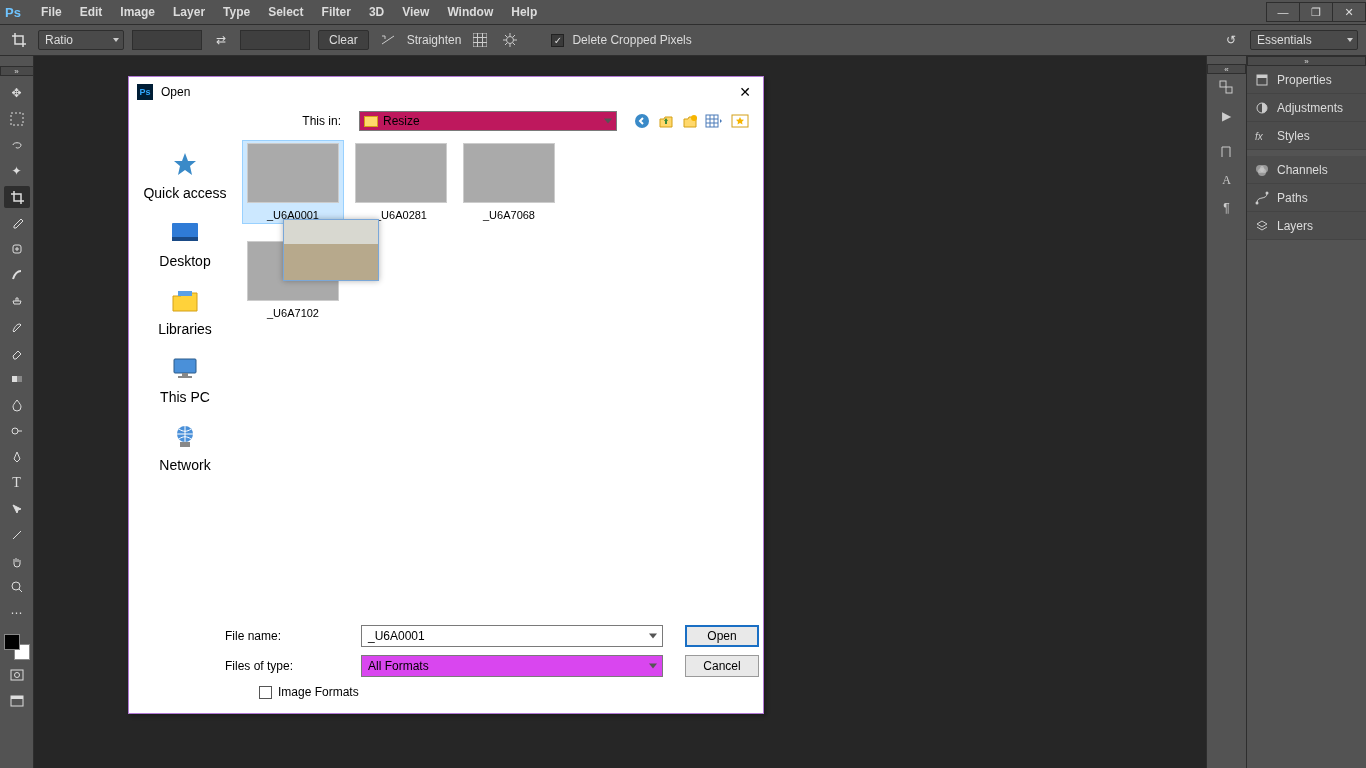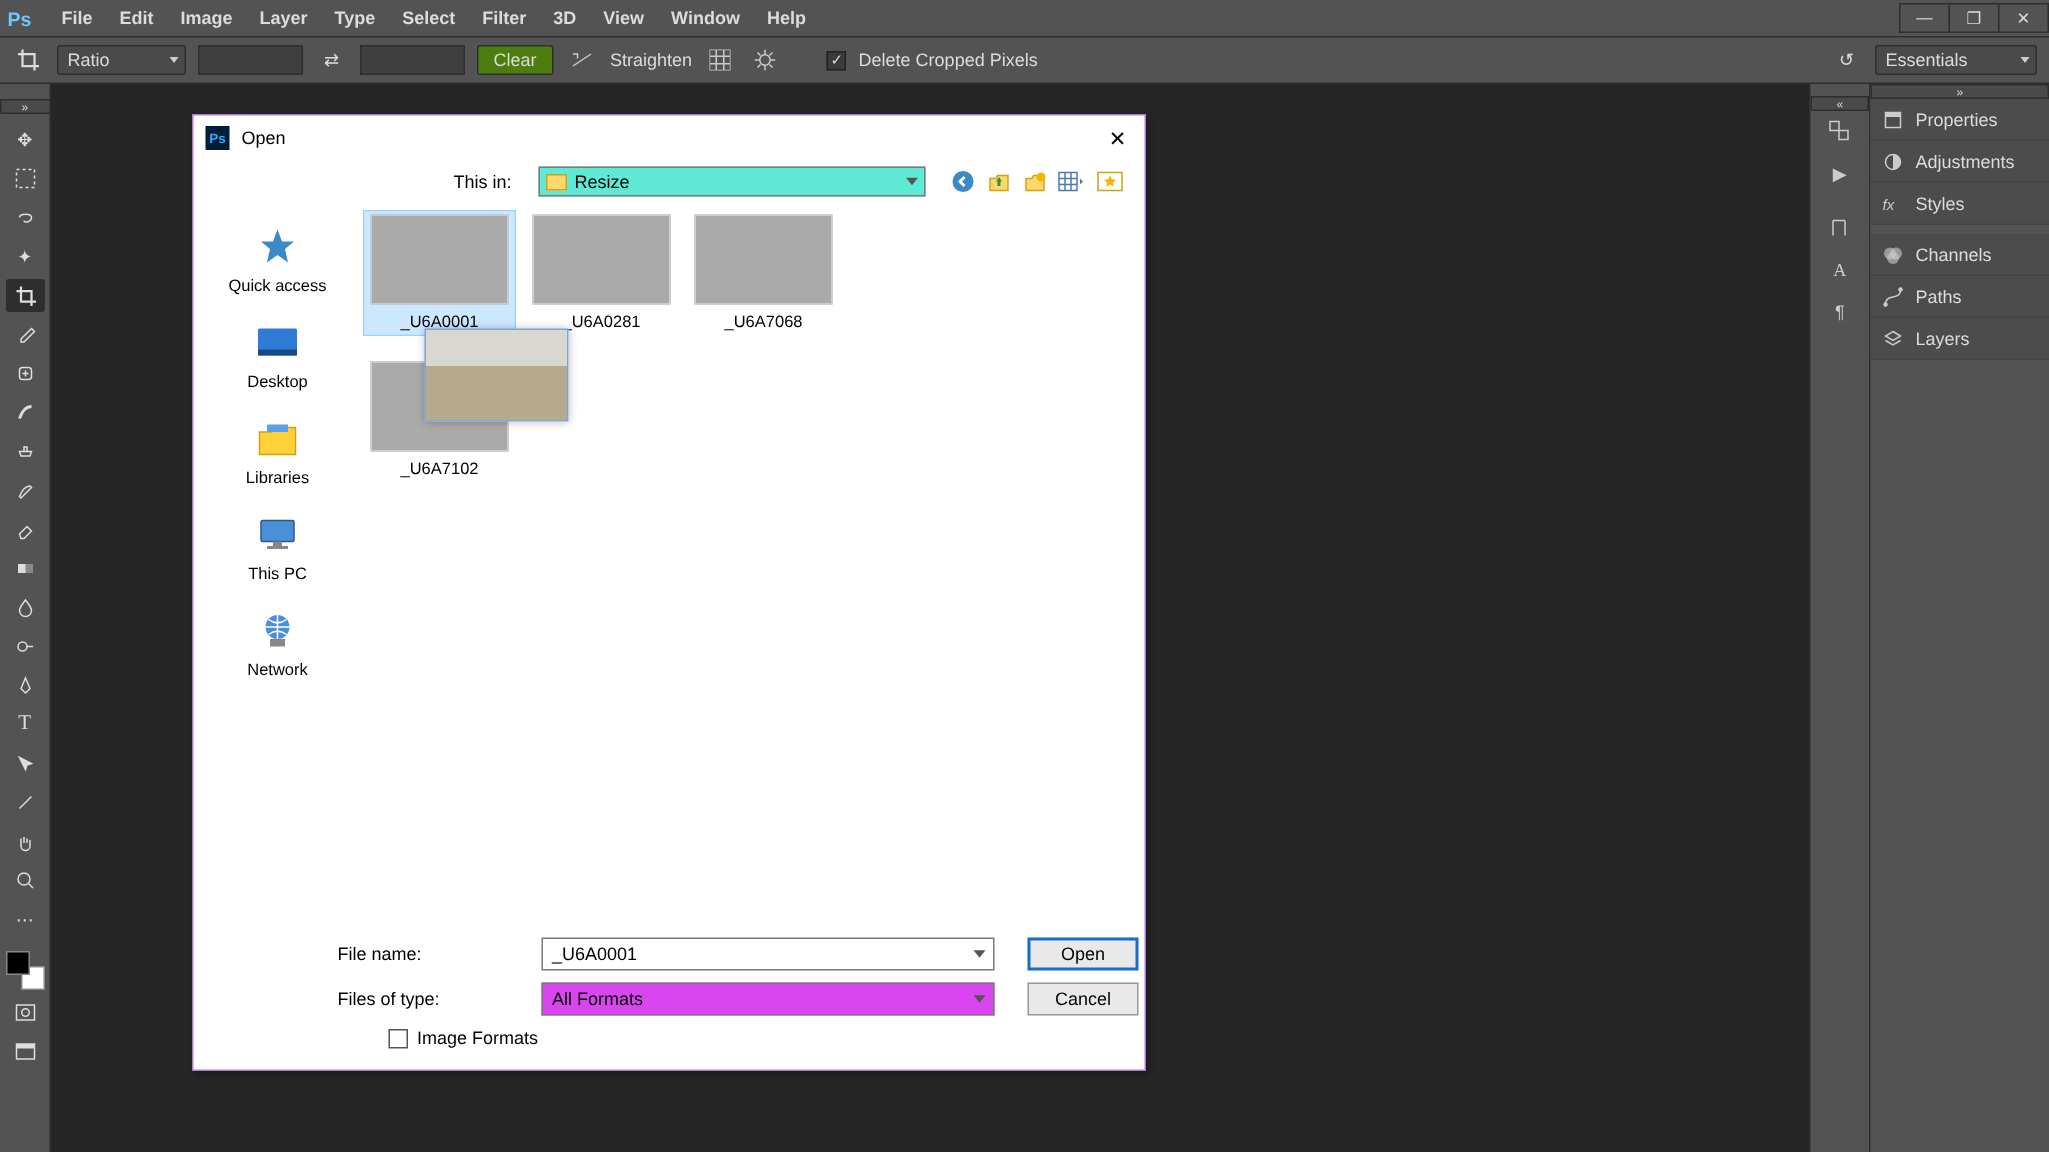--- a/index.html
+++ b/index.html
@@ -10,21 +10,21 @@
   .menu { display:flex; gap:0; margin-left:6px;font-weight:bold; }
   .menu span { padding:4px 9px; cursor:default; }
   .winctrl { margin-left:auto; display:flex; }
   .winctrl div { width:34px; height:20px; border:1px solid #2e2e2e; background:#535353; display:flex; align-items:center; justify-content:center; margin-left:-1px; font-size:11px; }
   
   .optionsbar { height:32px; background:#535353; border-top:1px solid #2e2e2e; border-bottom:1px solid #2e2e2e; display:flex; align-items:center; padding:0 8px; gap:8px; }
   .opt-icon { width:22px; height:22px; display:flex; align-items:center; justify-content:center; }
   .opt-drop { height:20px; background:#4a4a4a; border:1px solid #2e2e2e; border-radius:2px; display:flex; align-items:center; padding:0 18px 0 6px; position:relative; }
   .opt-drop::after { content:""; position:absolute; right:4px; top:50%; width:0;height:0;border-left:3px solid transparent;border-right:3px solid transparent;border-top:4px solid #ccc; transform:translateY(-50%);}
   .opt-input { width:70px; height:20px; background:#3f3f3f; border:1px solid #2e2e2e; }
-  .opt-btn { height:20px; padding:0 10px; background:#4d7c0f; border:1px solid #2e2e2e; border-radius:2px; display:flex; align-items:center; }
+  .opt-btn { height:20px; padding:0 10px; background:#404040; border:1px solid #2e2e2e; border-radius:2px; display:flex; align-items:center; }
   .checkbox { width:13px; height:13px; background:#3a3a3a; border:1px solid #222; display:inline-flex; align-items:center; justify-content:center; }
   .checkbox.checked::after { content:"✓"; font-size:10px; color:#ddd; }
   .workspace-switch { margin-left:auto; width:108px; }
   
   .ltoolbar { position:absolute; left:0; top:56px; width:34px; bottom:0; background:#535353; border-right:1px solid #2e2e2e; display:flex; flex-direction:column; align-items:center; padding-top:10px; gap:4px; }
   .tool { width:26px; height:22px; display:flex; align-items:center; justify-content:center; border-radius:2px; color:#ddd;}
   .tool.sel { background:#2e2e2e; }
   .swatches { margin-top:6px; position:relative; width:26px; height:26px;}
   .swatch-bg { position:absolute; right:0; bottom:0; width:16px;height:16px;background:#fff;border:1px solid #888;}
   .swatch-fg { position:absolute; left:0; top:0; width:16px;height:16px;background:#000;border:1px solid #888;}
@@ -41,29 +41,29 @@
   
   .canvas { position:absolute; left:34px; right:160px; top:56px; bottom:0; background:#262626;}
   
   .dialog { position:absolute; left:128px; top:76px; width:636px; height:638px; background:#fff; border:1px solid #b278d6; box-shadow:2px 2px 4px rgba(0,0,0,.3); color:#000; display:flex; flex-direction:column;}
   .dlg-title { height:30px; display:flex; align-items:center; padding:0 8px; border-bottom:0; }
   .dlg-title .mini-ps { width:16px;height:16px;background:#001e36;color:#31a8ff;font-size:9px;font-weight:bold;display:flex;align-items:center;justify-content:center;margin-right:8px;}
   .dlg-close { margin-left:auto; width:20px; height:20px; display:flex; align-items:center; justify-content:center; font-size:14px;}
   .dlg-body { flex:1; display:flex; flex-direction:column; }
   .dlg-lookrow { display:flex; align-items:center; padding:4px 0 6px 0; gap:8px; }
   .dlg-lookrow .lbl { width:222px; text-align:right; padding-right:10px;}
-  .look-drop { width:258px; height:20px; border:1px solid #7a7a7a; display:flex; align-items:center; padding:0 16px 0 4px; position:relative; background:#5eead4;}
+  .look-drop { width:258px; height:20px; border:1px solid #7a7a7a; display:flex; align-items:center; padding:0 16px 0 4px; position:relative; background:#be185d;}
   .look-drop::after{content:"";position:absolute;right:4px;top:50%;transform:translateY(-50%);width:0;height:0;border-left:4px solid transparent;border-right:4px solid transparent;border-top:5px solid #555;}
   .look-folder { width:14px;height:11px;background:#ffd86b;border:1px solid #d4a017;margin-right:5px;}
   .nav-icons { display:flex; gap:6px; margin-left:8px;}
   .nav-ic { width:18px;height:18px; display:flex; align-items:center; justify-content:center;}
   .star-ic { margin-left:auto; margin-right:14px; width:18px;height:18px;}
   .dlg-main { flex:1; display:flex; }
   .dlg-sidebar { width:100px; border-right:0; display:flex; flex-direction:column; align-items:center; padding-top:12px; gap:16px; margin-left:6px;}
-  .sb-item { display:flex; flex-direction:column; align-items:center; gap:4px; font-size:11px; color:#000; width:90px;}
+  .sb-item { display:flex; flex-direction:column; align-items:center; gap:4px; font-size:14px; color:#000; width:90px;}
   .sb-ic { width:32px; height:32px; display:flex; align-items:center; justify-content:center;}
   .dlg-files { flex:1; border:0; padding:4px 8px; display:flex; flex-wrap:wrap; align-content:flex-start; gap:8px 8px; position:relative;}
   .thumb { width:100px; display:flex; flex-direction:column; align-items:center; gap:6px; padding:2px;}
   .thumb.sel { background:#cce8ff; outline:1px solid #99d1ff;}
   .thumb .timg { width:92px; height:60px; border:1px solid #ccc; background:#aaa;}
   .thumb .tname { font-size:11px; }
   .drag-ghost { position:absolute; left:48px; top:82px; width:96px; height:62px; border:1px solid #7aa7d8; background:rgba(200,220,240,.6); box-shadow:0 0 6px rgba(0,0,0,.3);}
   .dlg-bottom { padding:8px 3px 14px 16px; }
   .brow { display:flex; align-items:center; margin-bottom:8px;}
   .brow .blbl { width:216px; text-align:left; padding-left:80px;}

